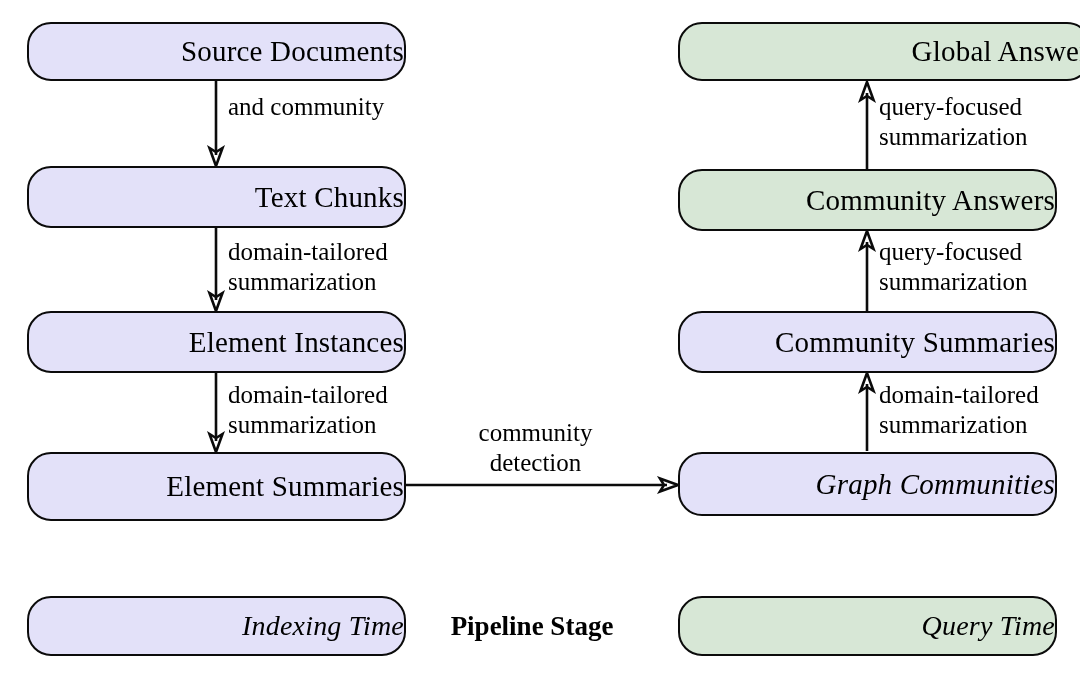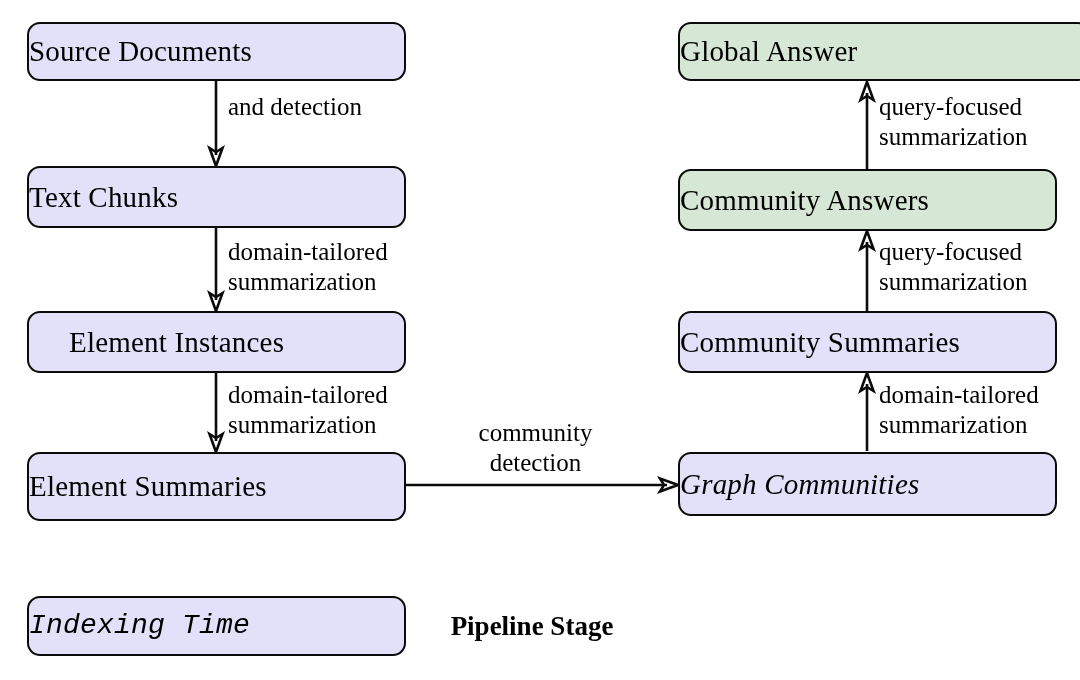--- a/index.html
+++ b/index.html
@@ -16,35 +16,34 @@
     position: relative;
     width: 1080px;
     height: 680px;
     background: #ffffff;
     overflow: hidden;
   }
   .node {
     position: absolute;
     box-sizing: border-box;
     border: 2.6px solid #0b0b0b;
-    border-radius: 13px;
+    border-radius: 24px;
     display: flex;
     align-items: center;
-    justify-content: flex-start;
+    justify-content: flex-end;
     font-size: 29px;
     line-height: 1;
     letter-spacing: 0.2px;
     white-space: nowrap;
   }
   .node.indexing { background: #e3e1f9; }
   .node.query    { background: #d7e7d6; }
   .legend-node {
     font-style: italic;
     font-size: 28px;
-    font-family: Liberation Mono, monospace;
   }
   .legend-text {
     position: absolute;
     font-weight: bold;
     font-size: 27px;
     text-align: center;
     white-space: nowrap;
     line-height: 1;
   }
   .edge-label {
@@ -141,21 +140,21 @@
 
   <div class="node query" style="left:678px; top:169px; width:379px; height:62px;">
     <span>Community Answers</span>
   </div>
 
   <div class="node query" style="left:678px; top:22px; width:413px; height:59px;">
     <span>Global Answer</span>
   </div>
 
   <div class="edge-label" style="left:228px; top:92px;">
-    <div>and detection</div>
+    <div>and community</div>
   </div>
 
   <div class="edge-label" style="left:228px; top:237px;">
     <div>domain-tailored</div>
     <div>summarization</div>
   </div>
 
   <div class="edge-label" style="left:228px; top:380px;">
     <div>domain-tailored</div>
     <div>summarization</div>
@@ -182,14 +181,17 @@
   </div>
 
   <div class="node indexing legend-node" style="left:27px; top:596px; width:379px; height:60px;">
     <span>Indexing Time</span>
   </div>
 
   <div class="legend-text" style="left:422px; top:613px; width:220px;text-align:center;">
     <span>Pipeline Stage</span>
   </div>
 
+  <div class="node query legend-node" style="left:678px; top:596px; width:379px; height:60px;">
+    <span>Query Time</span>
+  </div>
 
 </div>
 
 </body></html>

